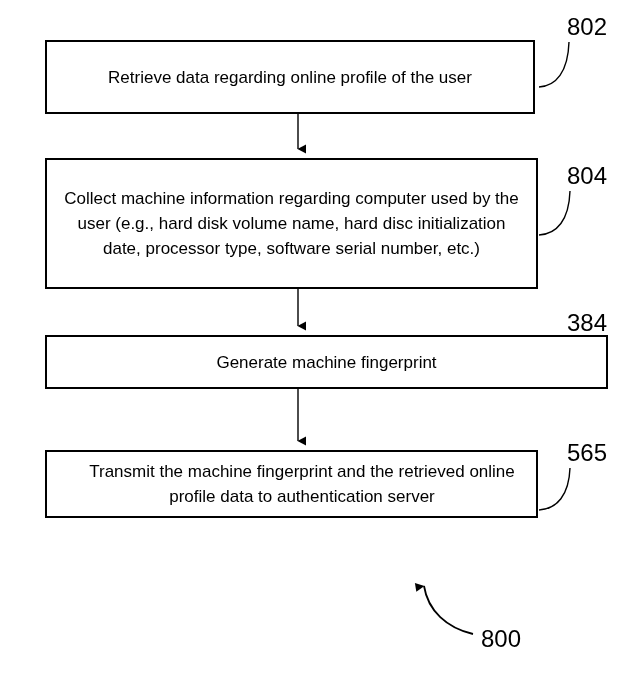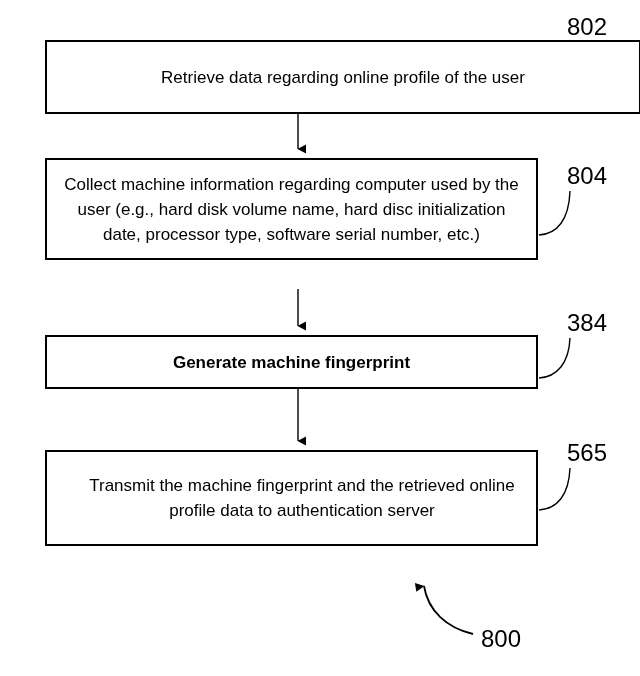--- a/index.html
+++ b/index.html
@@ -32,24 +32,24 @@
   }
   .proc-box-label {
     font-family: "Liberation Sans", sans-serif;
     font-size: 17px;
     line-height: 25px;
     text-align: center;
     color: #000000;
     padding: 0 14px;
     white-space: pre-line;
   }
-  #box-802 { left: 45px;  top: 40px;  width: 596px; height: 74px; }
-  #box-804 { left: 45px;  top: 158px; width: 493px; height: 102px; }
-  #box-806 { left: 45px;  top: 335px; width: 493px; height: 54px; font-weight: bold; }
-  #box-808 { left: 45px;  top: 450px; width: 493px; height: 96px; padding-left: 21px; }
+  #box-802 { left: 45px;  top: 40px;  width: 490px; height: 74px; }
+  #box-804 { left: 45px;  top: 158px; width: 493px; height: 131px; }
+  #box-806 { left: 45px;  top: 335px; width: 563px; height: 54px; }
+  #box-808 { left: 45px;  top: 450px; width: 493px; height: 68px; padding-left: 21px; }
 
   
   #wires {
     position: absolute;
     left: 0;
     top: 0;
     width: 640px;
     height: 676px;
     pointer-events: none;
   }

